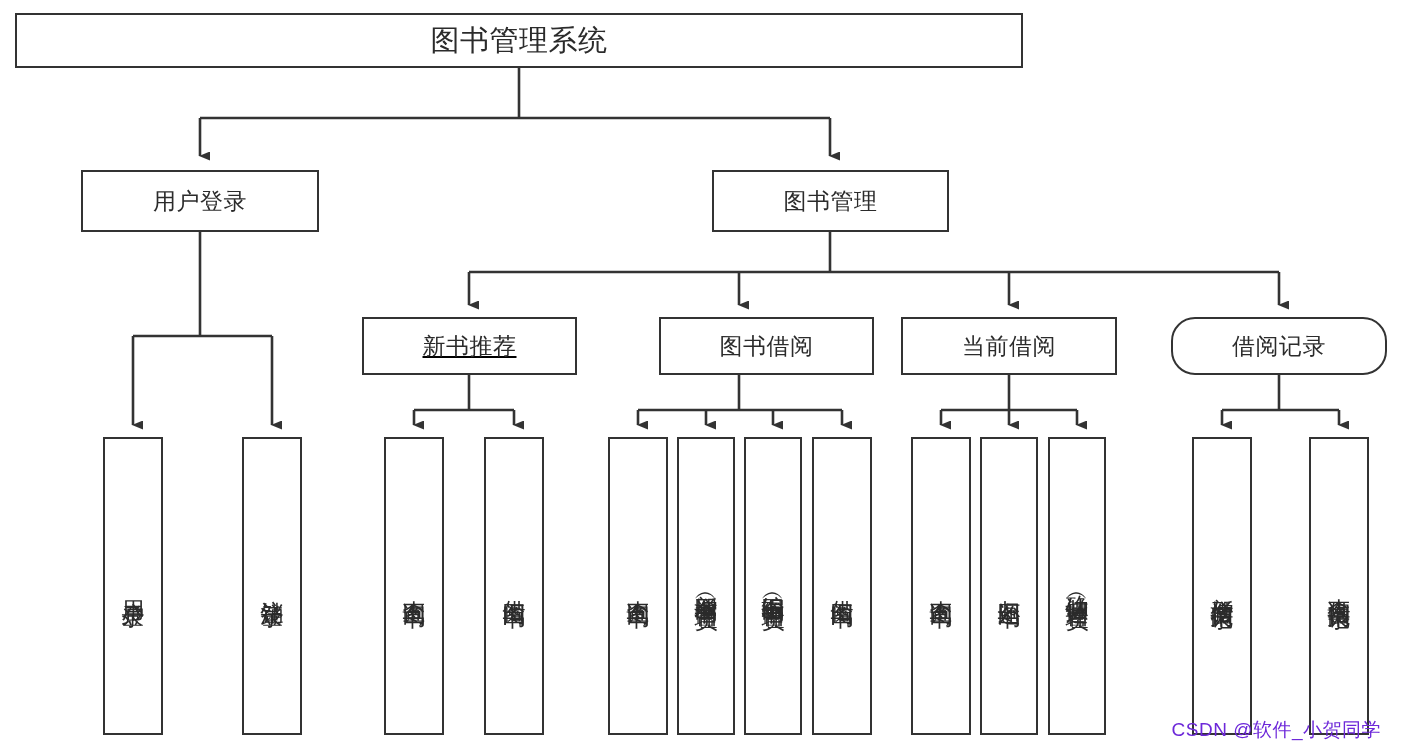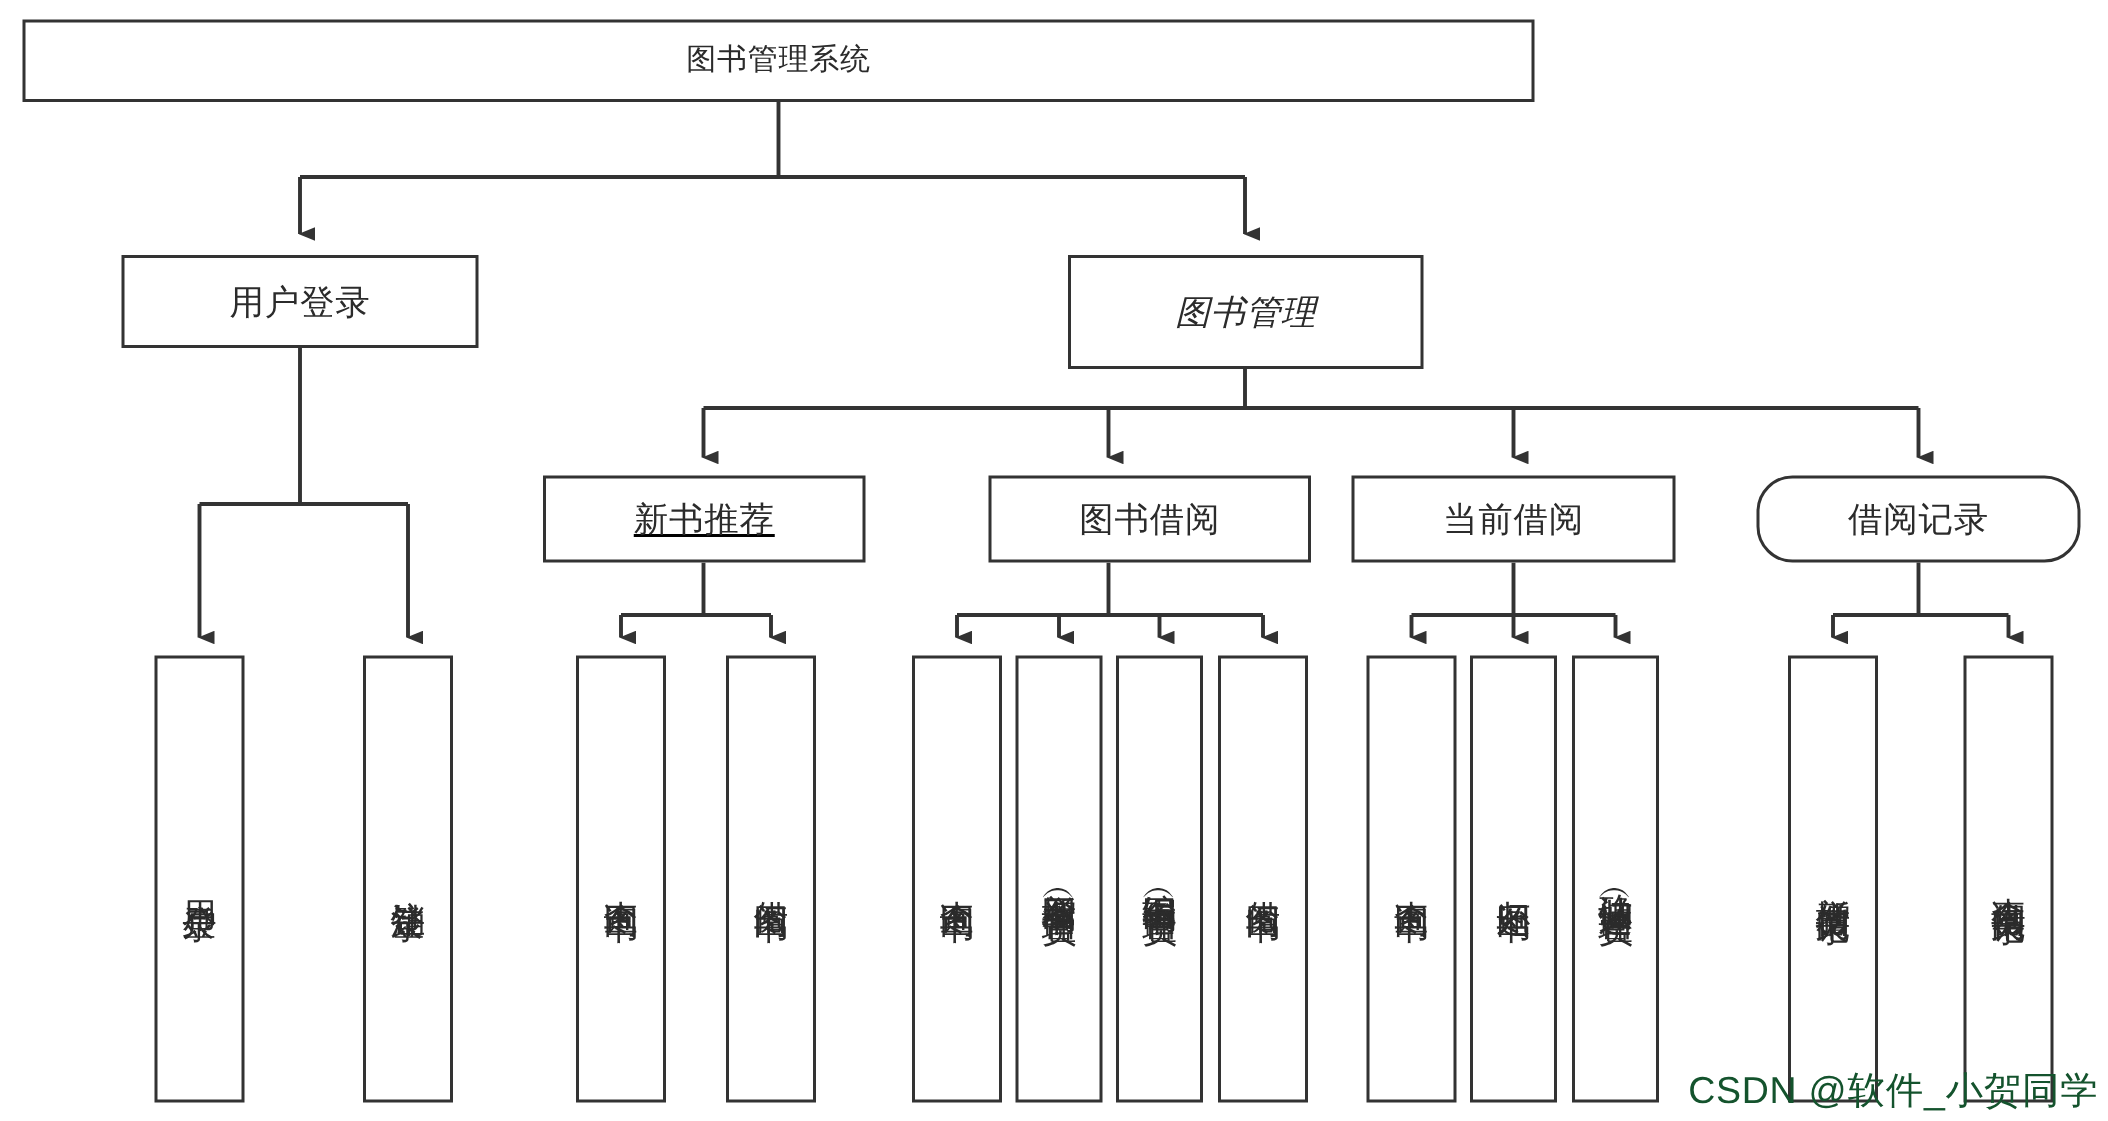--- a/index.html
+++ b/index.html
@@ -40,36 +40,36 @@
     color: #2b2b2b;
     line-height: 1.08;
     letter-spacing: 0.5px;
     white-space: nowrap;
     text-align: center;
   }
   .node-h .node-label {
     font-size: 23px;
   }
   .node-root .node-label {
-    font-size: 20px;
+    font-size: 29px;
   }
   .node-v .node-label {
     writing-mode: vertical-rl;
     text-orientation: upright;
     font-size: 23px;
     letter-spacing: 2px;
     line-height: 1;
     max-height: 100%;
   }
   .watermark {
     position: absolute;
-    right: 6px;
+    right: 24px;
     bottom: 4px;
-    font-size: 25px;
-    color: #14532d;
+    font-size: 19px;
+    color: #6d28d9;
     white-space: nowrap;
     letter-spacing: 0.5px;
     pointer-events: none;
   }
 </style>
 </head>
 <body>
 
 <div id="diagram-root">
 
@@ -124,21 +124,21 @@
     </g>
   </svg>
 
   <div class="node-box node-h node-root" style="left:15px; top:13px; width:1008px; height:55px;">
     <span class="node-label">图书管理系统</span>
   </div>
 
   <div class="node-box node-h" style="left:81px; top:170px; width:238px; height:62px;">
     <span class="node-label">用户登录</span>
   </div>
-  <div class="node-box node-h" style="left:712px; top:170px; width:237px; height:76px;font-style:italic;">
+  <div class="node-box node-h" style="left:712px; top:170px; width:237px; height:62px;">
     <span class="node-label">图书管理</span>
   </div>
 
   <div class="node-box node-h" style="left:362px; top:317px; width:215px; height:58px;text-decoration:underline;">
     <span class="node-label">新书推荐</span>
   </div>
   <div class="node-box node-h" style="left:659px; top:317px; width:215px; height:58px;">
     <span class="node-label">图书借阅</span>
   </div>
   <div class="node-box node-h" style="left:901px; top:317px; width:216px; height:58px;">

